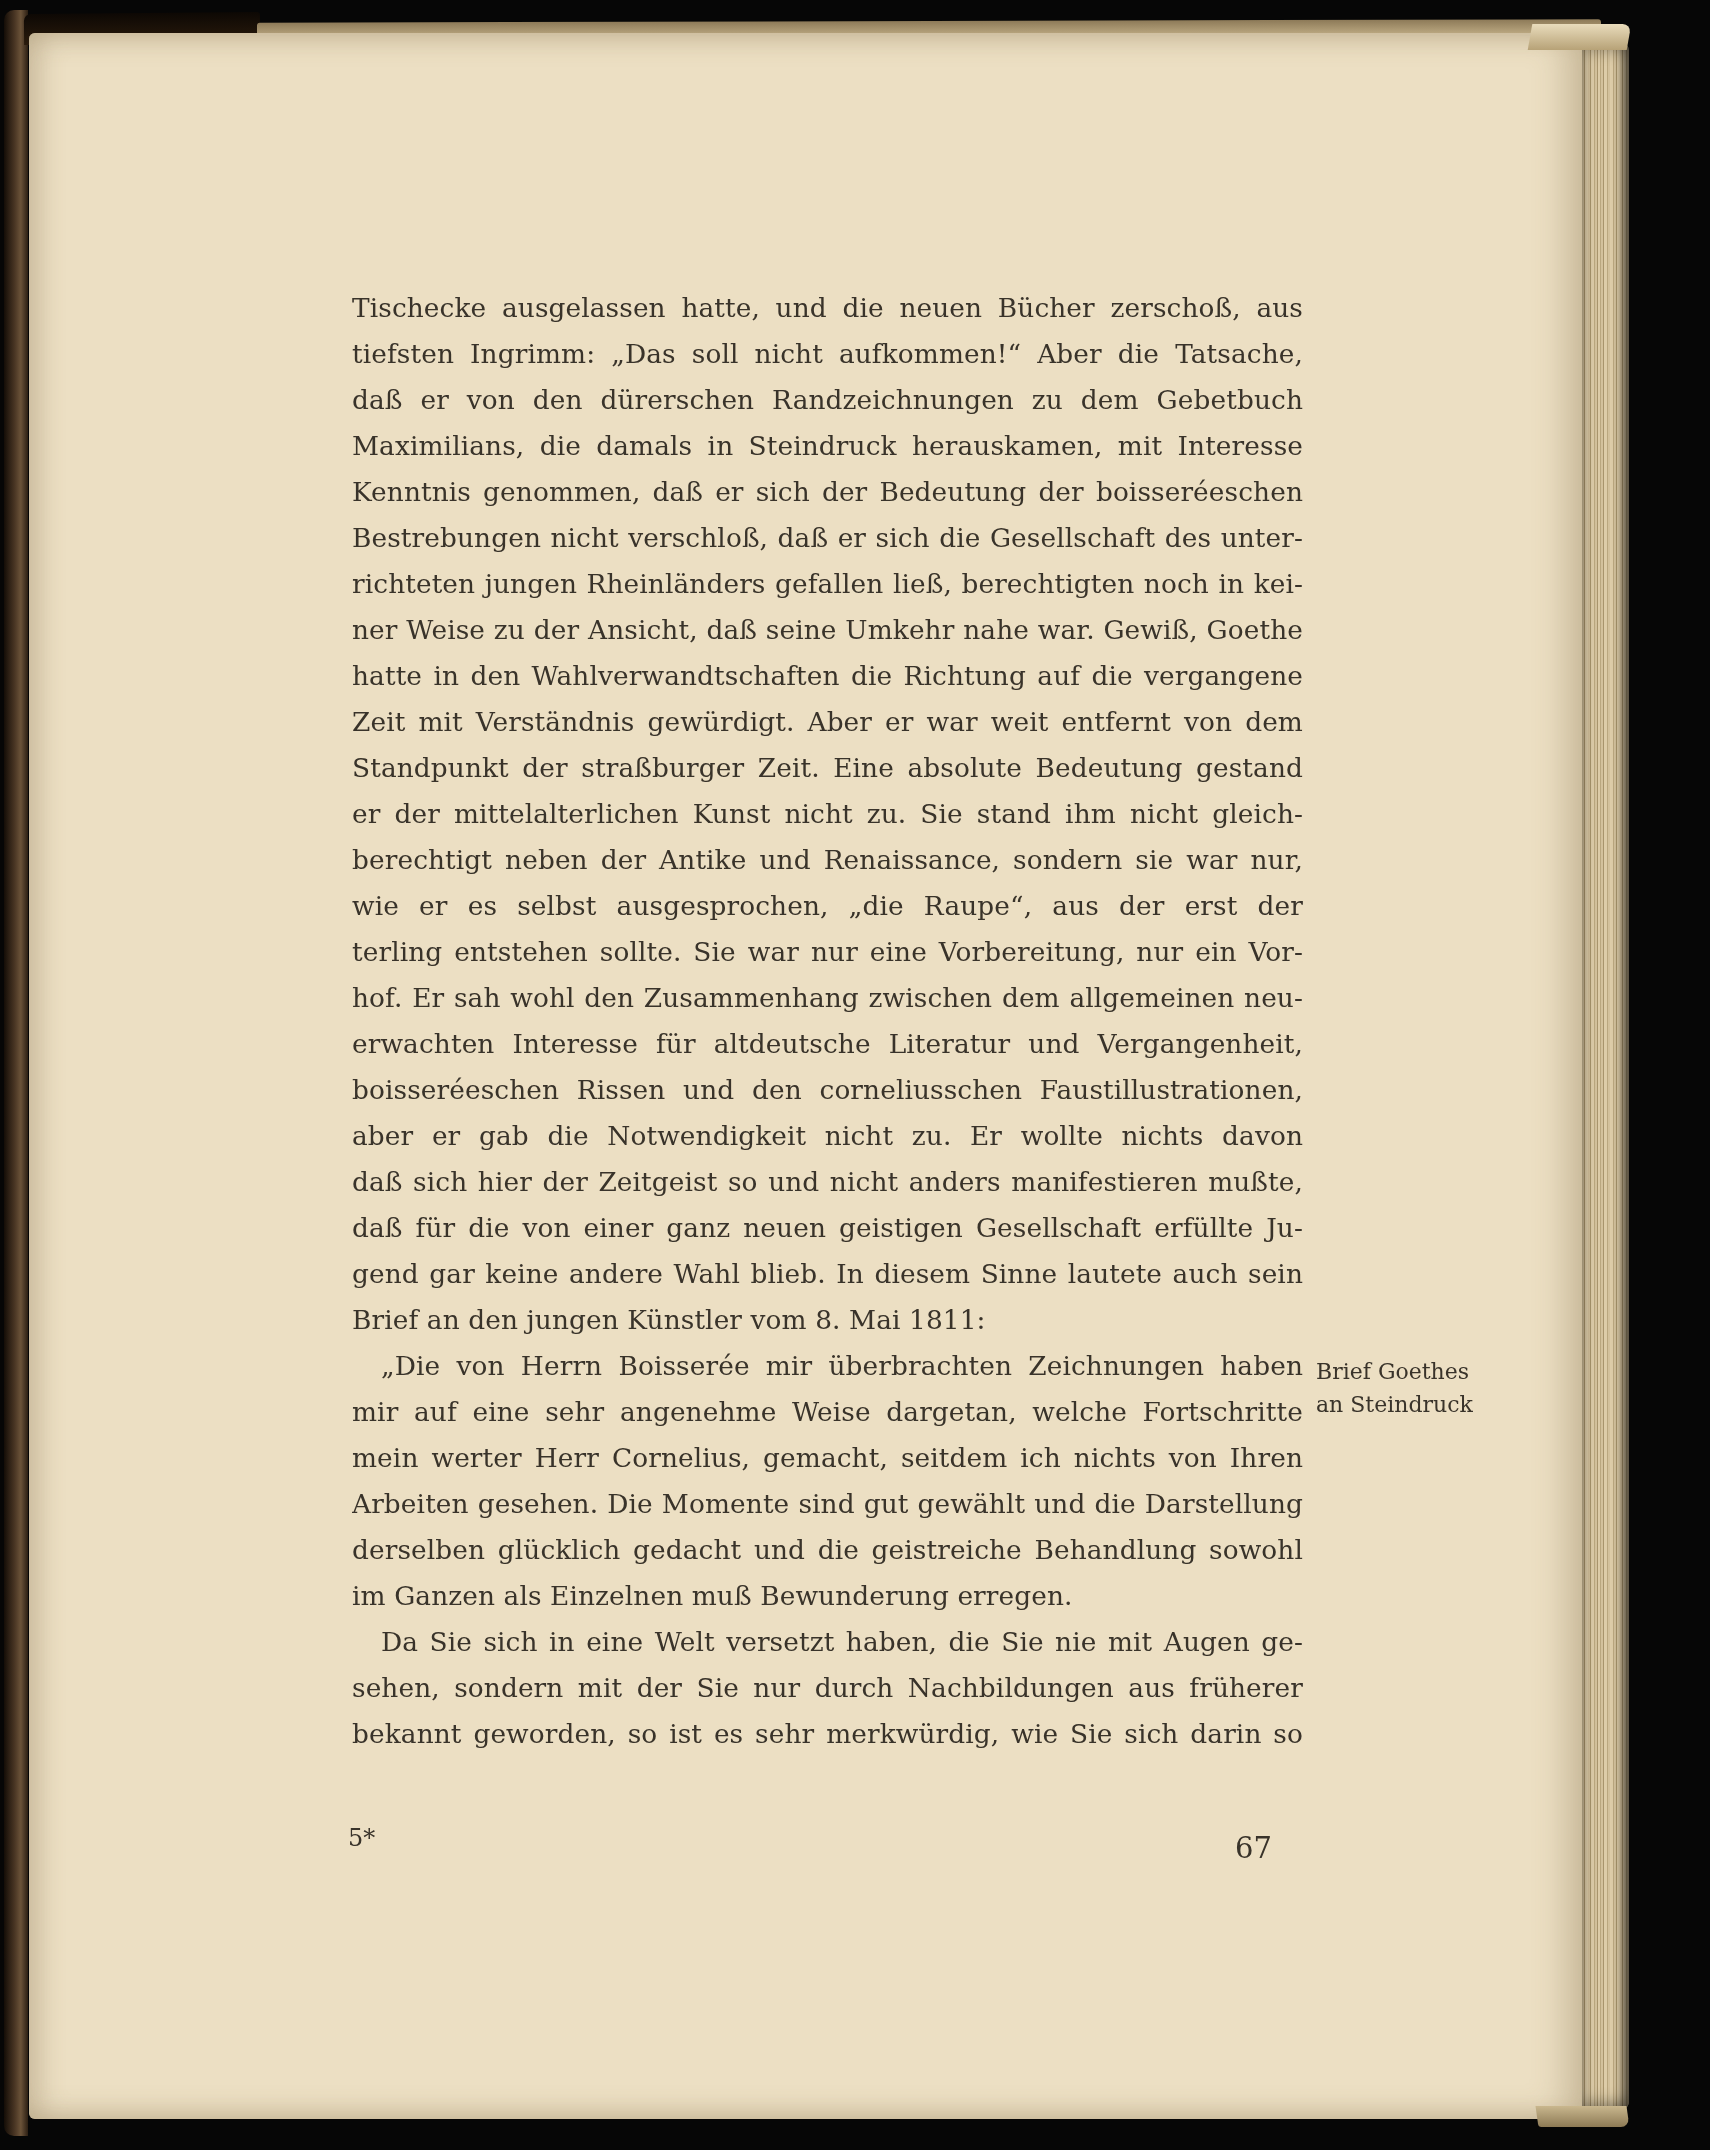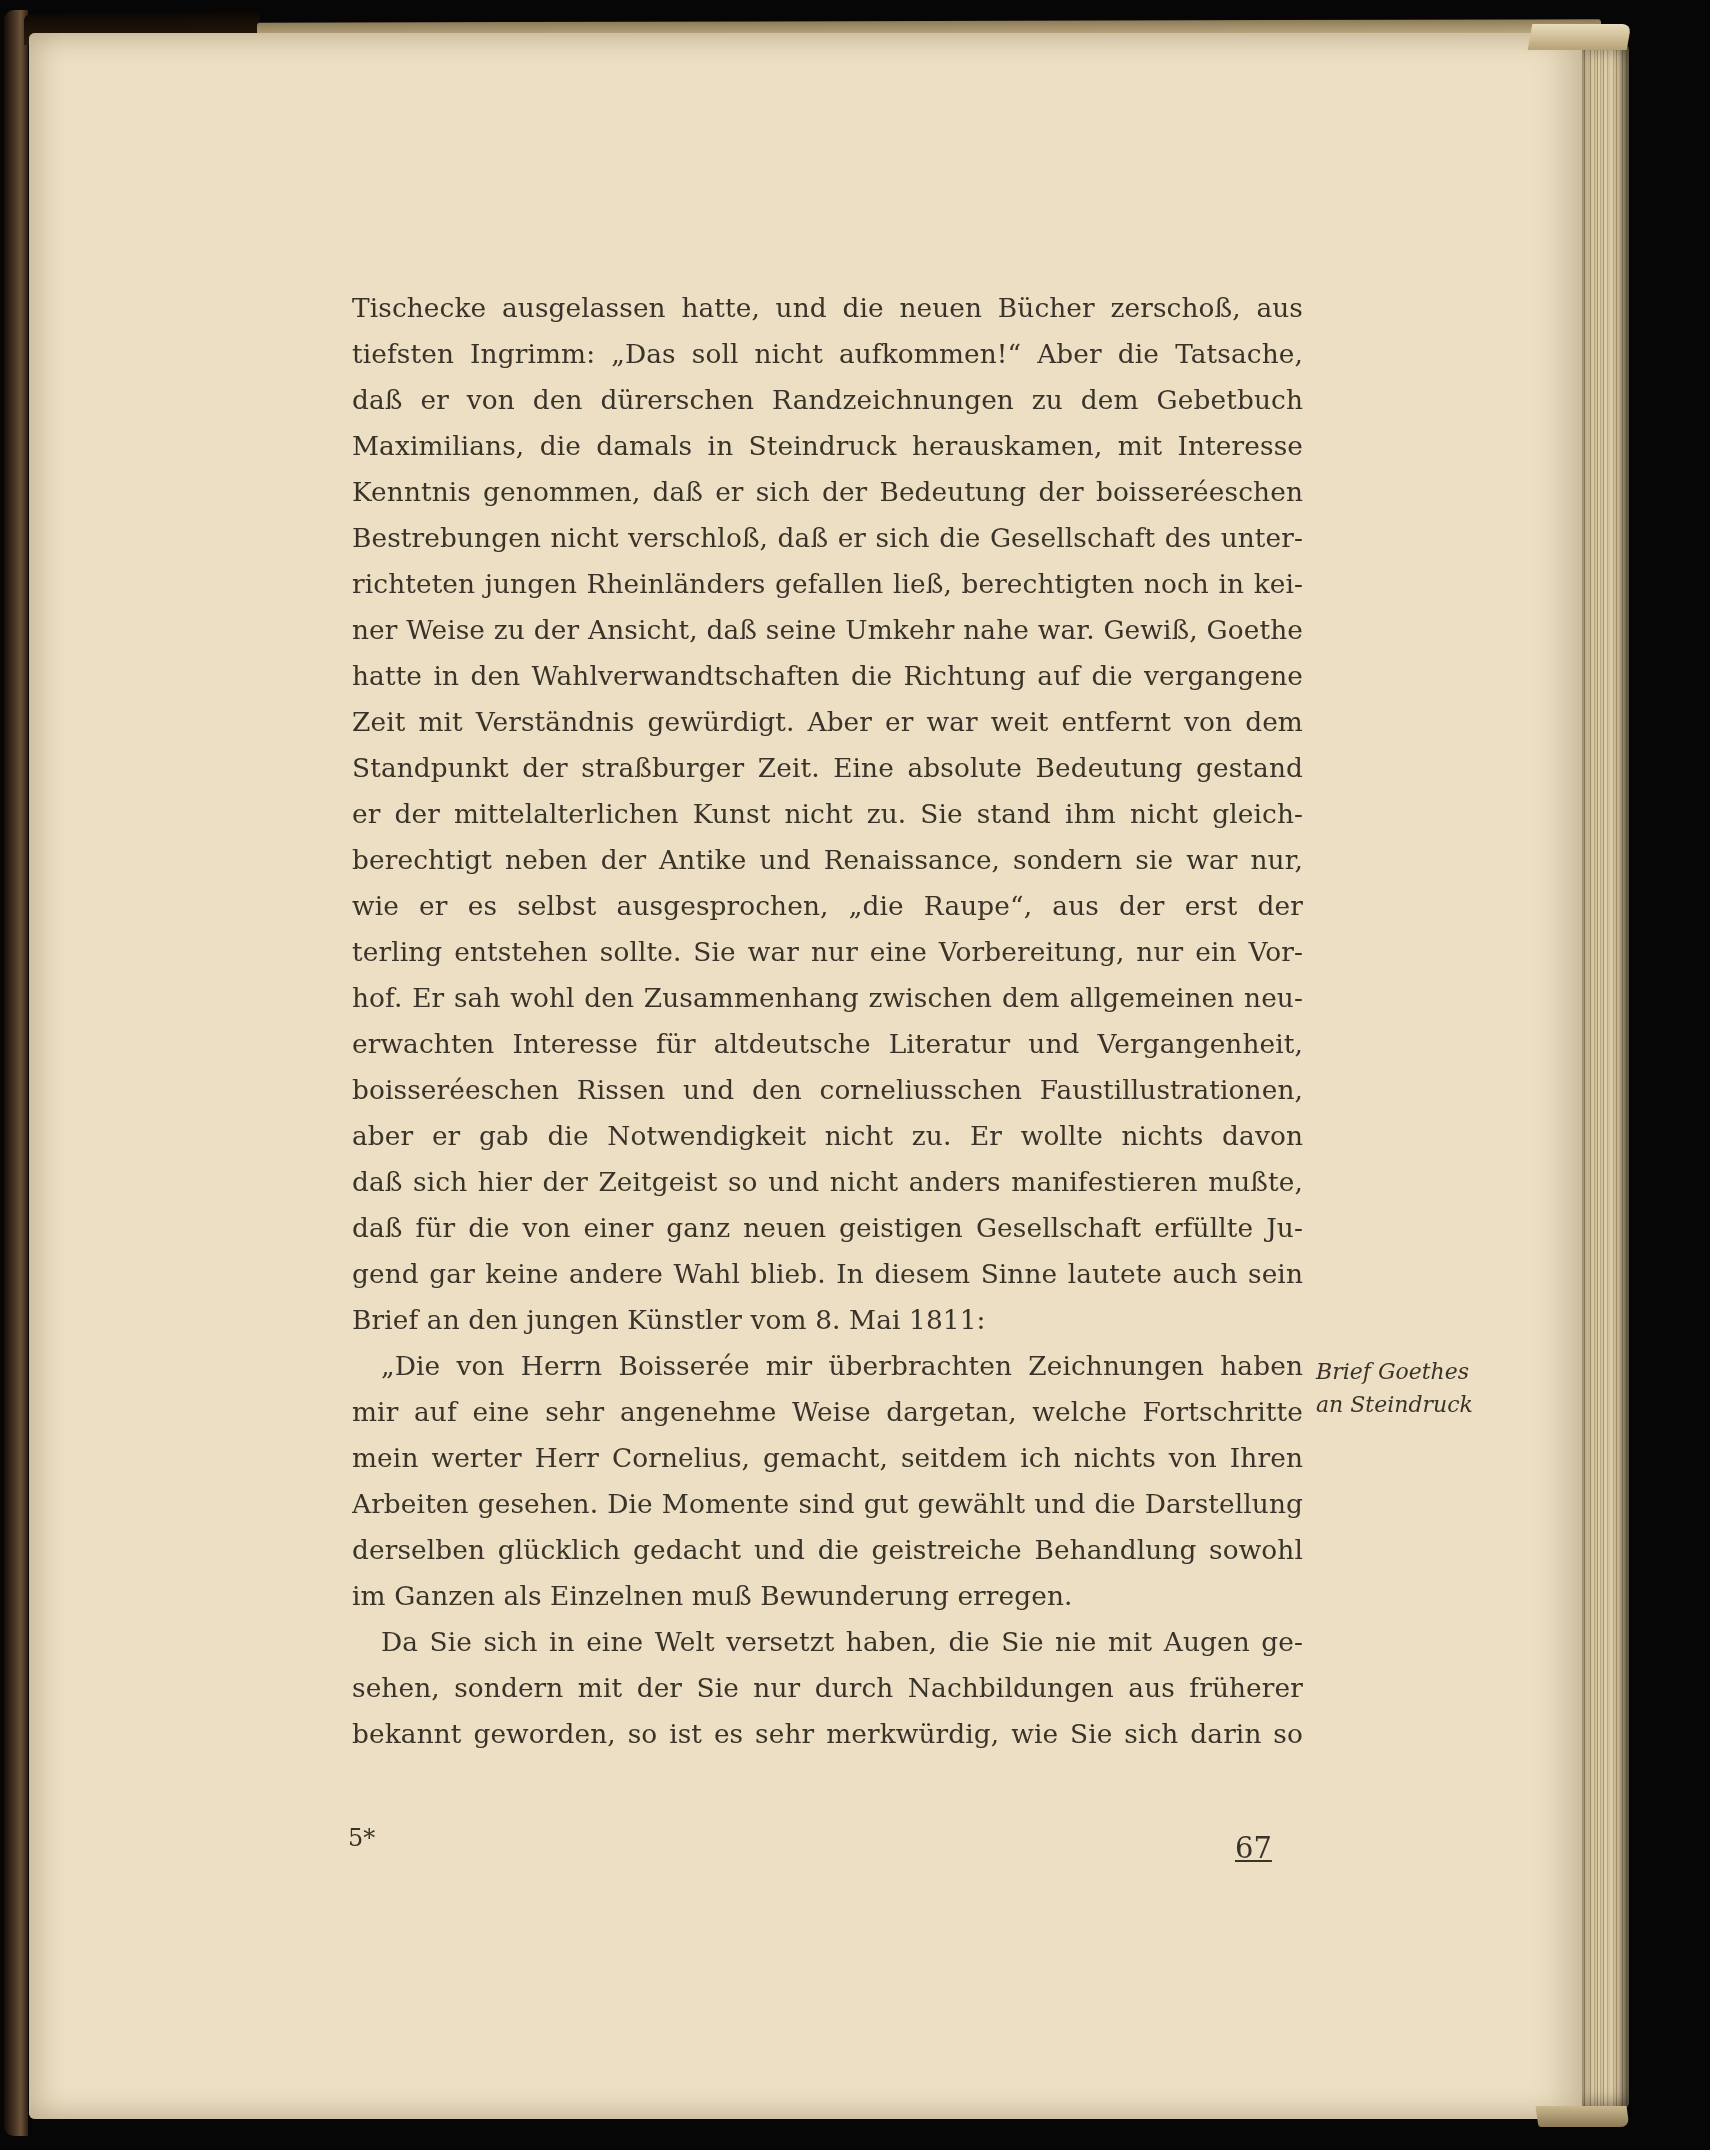--- a/index.html
+++ b/index.html
@@ -92,33 +92,32 @@
   .line.flush { text-align: left; }
   .line.flush::after { content: none; }
   .line.indent { text-indent: 29px; }
 
   
   .margin-note {
     position: absolute; left: 1287px; top: 1322px;
     width: 236px;
     font-size: 22px;
     line-height: 33px;
-    font-style: italic;
     color: #39332a;
   }
   .margin-note .mn-line { white-space: nowrap; }
 
   
   .signature-mark {
     position: absolute; left: 319px; top: 1791px;
     font-size: 24px; color: #39332a;
   }
   .page-number {
     position: absolute; left: 1206px; top: 1798px;
-    font-size: 29px; color: #39332a; text-decoration: underline;
+    font-size: 29px; color: #39332a;
   }
 </style>
 </head>
 <body>
 
 <div class="left-cover"></div>
 <div class="top-cover"></div>
 <div class="top-edges"></div>
 
 <div class="page">

